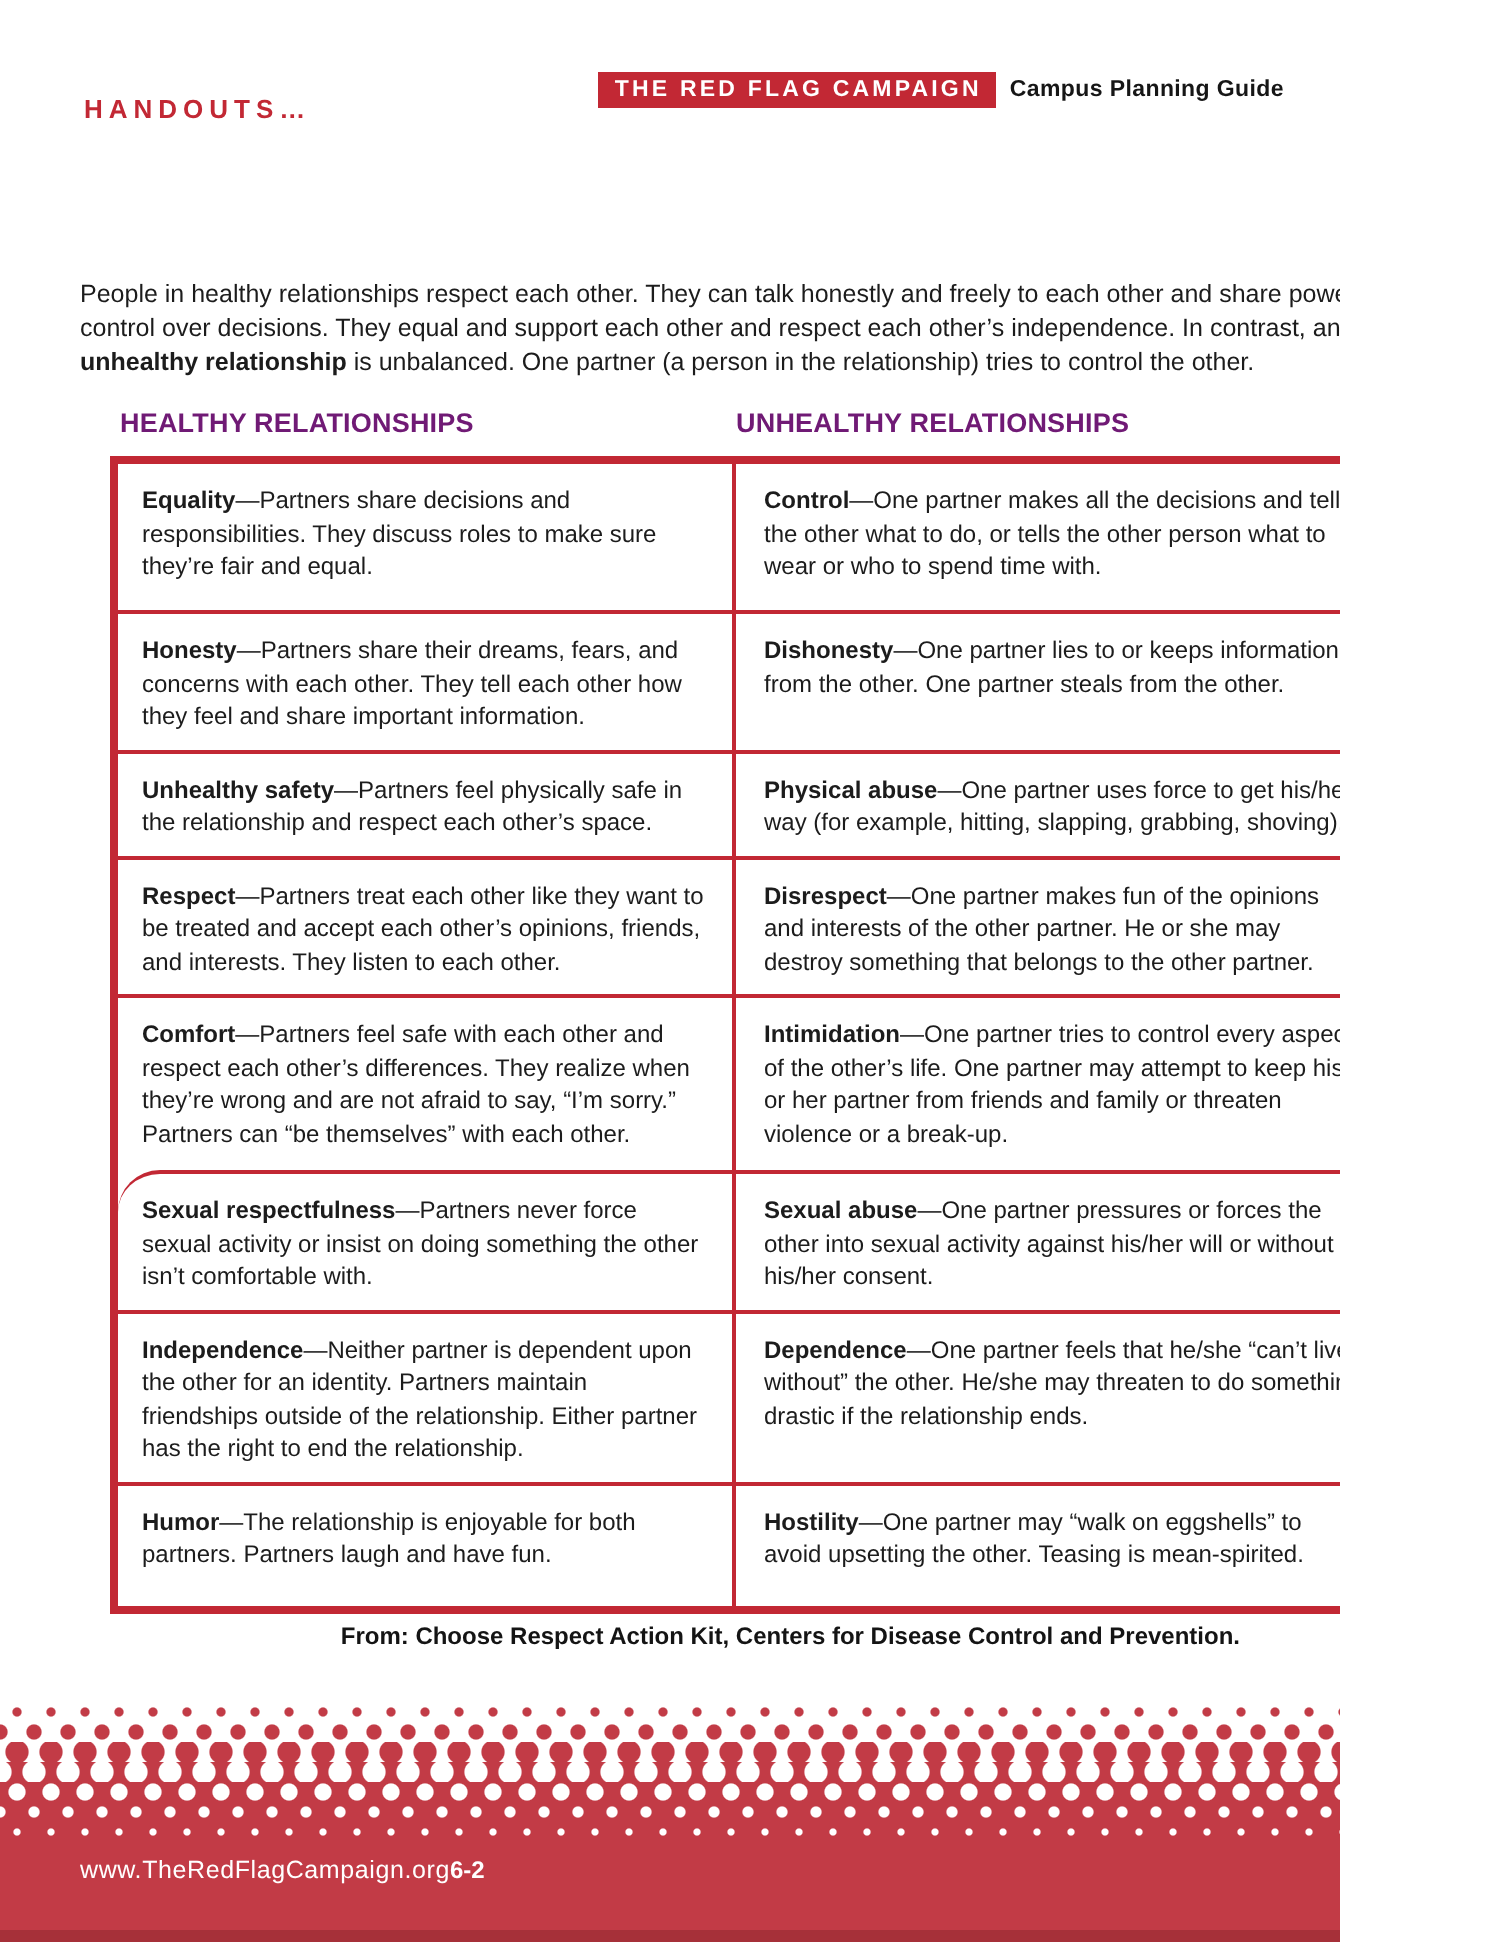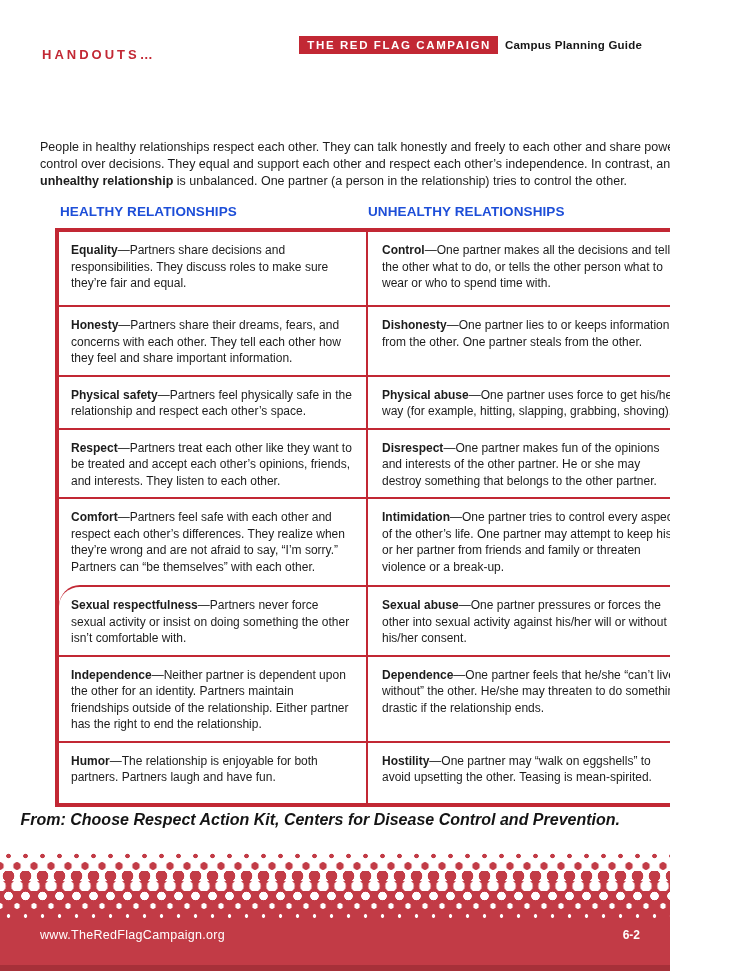--- a/index.html
+++ b/index.html
@@ -73,21 +73,21 @@
   .col-headers{
     position:absolute;
     top:204px; left:60px;
     display:flex;
     width:640px;
   }
   .col-head{
     font-size:13.5px;
     font-weight:bold;
     letter-spacing:0.1px;
-    color:#1d4ed8;
+    color:#701a75;
   }
   .col-head.left{width:308px;}
   
   .compare-table{
     position:absolute;
     top:228px; left:55px;
     width:645px;
     border:4px solid var(--red);
     background:#fff;
   }
@@ -103,23 +103,22 @@
     color:#1c1c1c;
   }
   .cell b{font-weight:bold;}
   .cell.healthy{width:307px;flex:0 0 307px;}
   .cell.unhealthy{flex:1;border-left:2px solid var(--red);padding-left:14px;}
   
   .attribution{
     position:absolute;
     top:811px; left:0; right:50px;
     text-align:right;
-    font-size:16px;
-    font-weight:bold;
-    font-style:italic;
+    font-size:12px;
+    font-weight:bold;
     color:#141414;
   }
   
   .bottom-block{
     position:absolute;
     left:0; right:0; bottom:0;
   }
   .ht{height:10px;background-repeat:repeat;}
   .ht.w{background-color:#ffffff;}
   .ht.r{background-color:var(--red-mid);}
@@ -128,21 +127,21 @@
   .ht3{background-image:radial-gradient(circle, var(--red-mid) 5.5px, rgba(0,0,0,0) 6.1px);background-size:17px 10px;background-position:0 0;}
   .ht4{background-image:radial-gradient(circle, #ffffff 5.5px, rgba(0,0,0,0) 6.1px);background-size:17px 10px;background-position:8.5px 0;}
   .ht5{background-image:radial-gradient(circle, #ffffff 4px, rgba(0,0,0,0) 4.6px);background-size:17px 10px;background-position:0 0;}
   .ht6{background-image:radial-gradient(circle, #ffffff 2.5px, rgba(0,0,0,0) 3.1px);background-size:17px 10px;background-position:8.5px 0;}
   .ht7{background-image:radial-gradient(circle, #ffffff 1.5px, rgba(0,0,0,0) 2.1px);background-size:17px 10px;background-position:0 0;}
   .footer-bar{
     height:44px;
     background:var(--red-mid);
     display:flex;
     align-items:center;
-    justify-content:space-between;
+    justify-content:flex-start;
     padding:0 30px 16px 40px;
   }
   .footer-url{
     color:#ffffff;
     font-size:12.5px;
     letter-spacing:0.3px;
     text-decoration:none;
   }
   .footer-page{
     color:#ffffff;
@@ -179,21 +178,21 @@
       <div class="cell healthy"><b>Equality</b><span>—Partners share decisions and responsibilities. They discuss roles to make sure they’re fair and equal.</span></div>
       <div class="cell unhealthy"><b>Control</b><span>—One partner makes all the decisions and tells the other what to do, or tells the other person what to wear or who to spend time with.</span></div>
     </div>
 
     <div class="cmp-row" style="min-height:68px;">
       <div class="cell healthy"><b>Honesty</b><span>—Partners share their dreams, fears, and concerns with each other. They tell each other how they feel and share important information.</span></div>
       <div class="cell unhealthy"><b>Dishonesty</b><span>—One partner lies to or keeps information from the other. One partner steals from the other.</span></div>
     </div>
 
     <div class="cmp-row" style="min-height:53px;">
-      <div class="cell healthy"><b>Physical safety</b><span>—Partners feel physically safe in the relationship and respect each other’s space.</span></div>
+      <div class="cell healthy"><b>Unhealthy safety</b><span>—Partners feel physically safe in the relationship and respect each other’s space.</span></div>
       <div class="cell unhealthy"><b>Physical abuse</b><span>—One partner uses force to get his/her way (for example, hitting, slapping, grabbing, shoving).</span></div>
     </div>
 
     <div class="cmp-row" style="min-height:68px;">
       <div class="cell healthy"><b>Respect</b><span>—Partners treat each other like they want to be treated and accept each other’s opinions, friends, and interests. They listen to each other.</span></div>
       <div class="cell unhealthy"><b>Disrespect</b><span>—One partner makes fun of the opinions and interests of the other partner. He or she may destroy something that belongs to the other partner.</span></div>
     </div>
 
     <div class="cmp-row" style="min-height:88px;">
       <div class="cell healthy"><b>Comfort</b><span>—Partners feel safe with each other and respect each other’s differences. They realize when they’re wrong and are not afraid to say, “I’m sorry.” Partners can “be themselves” with each other.</span></div>

